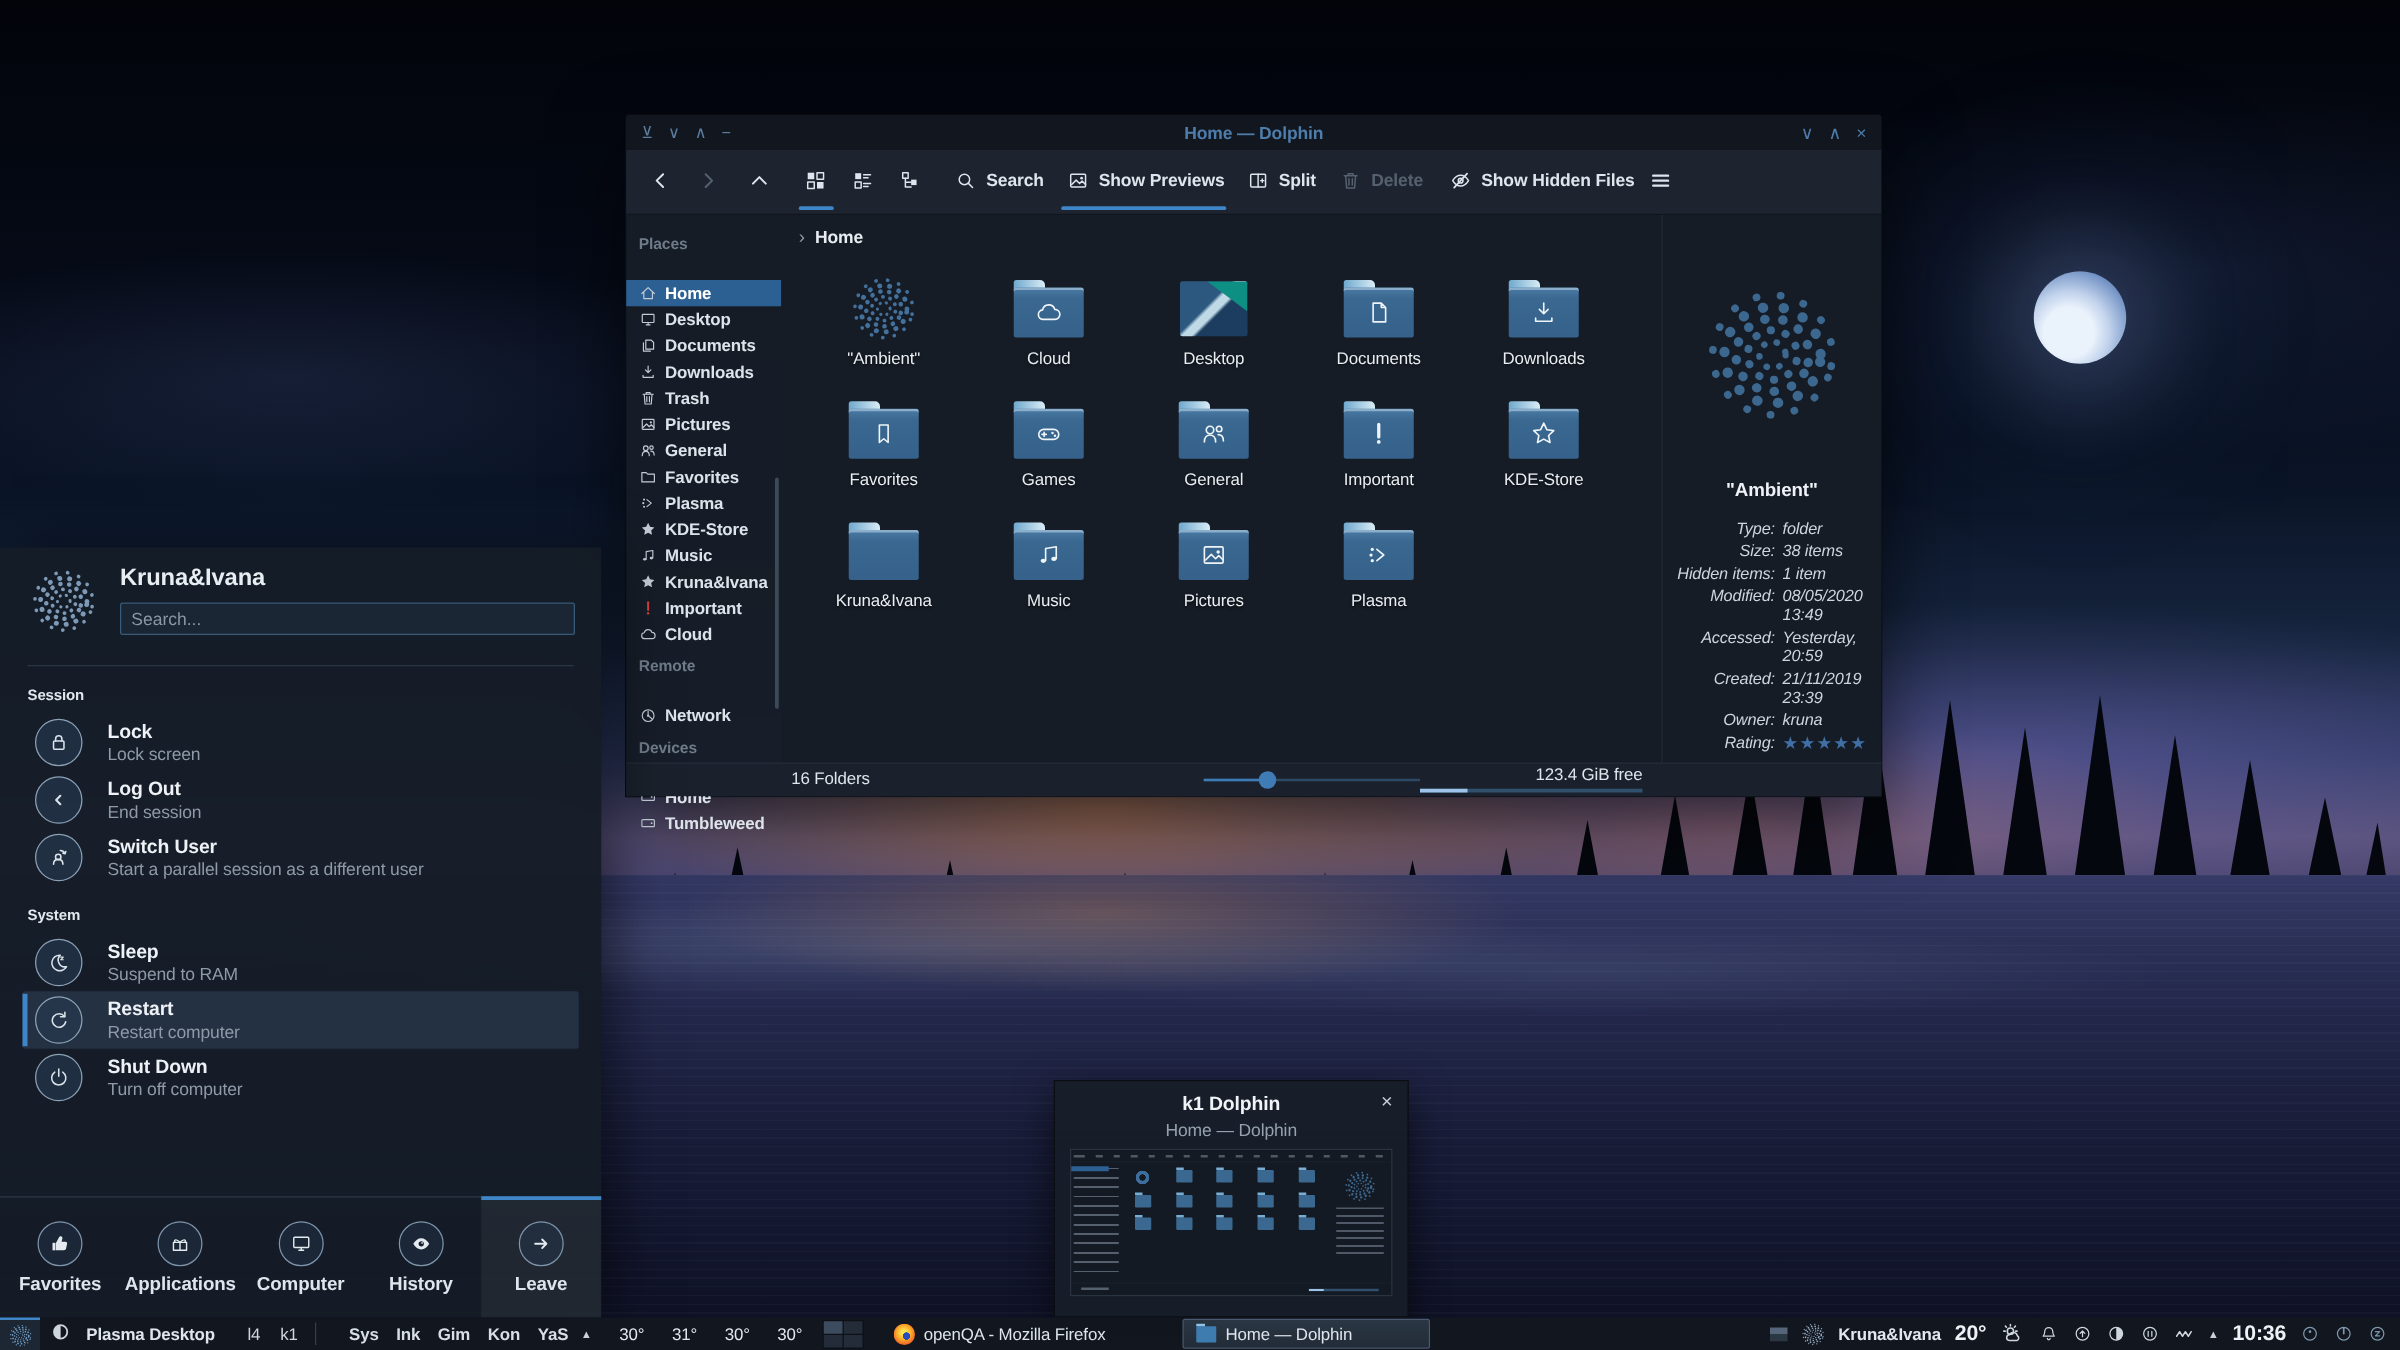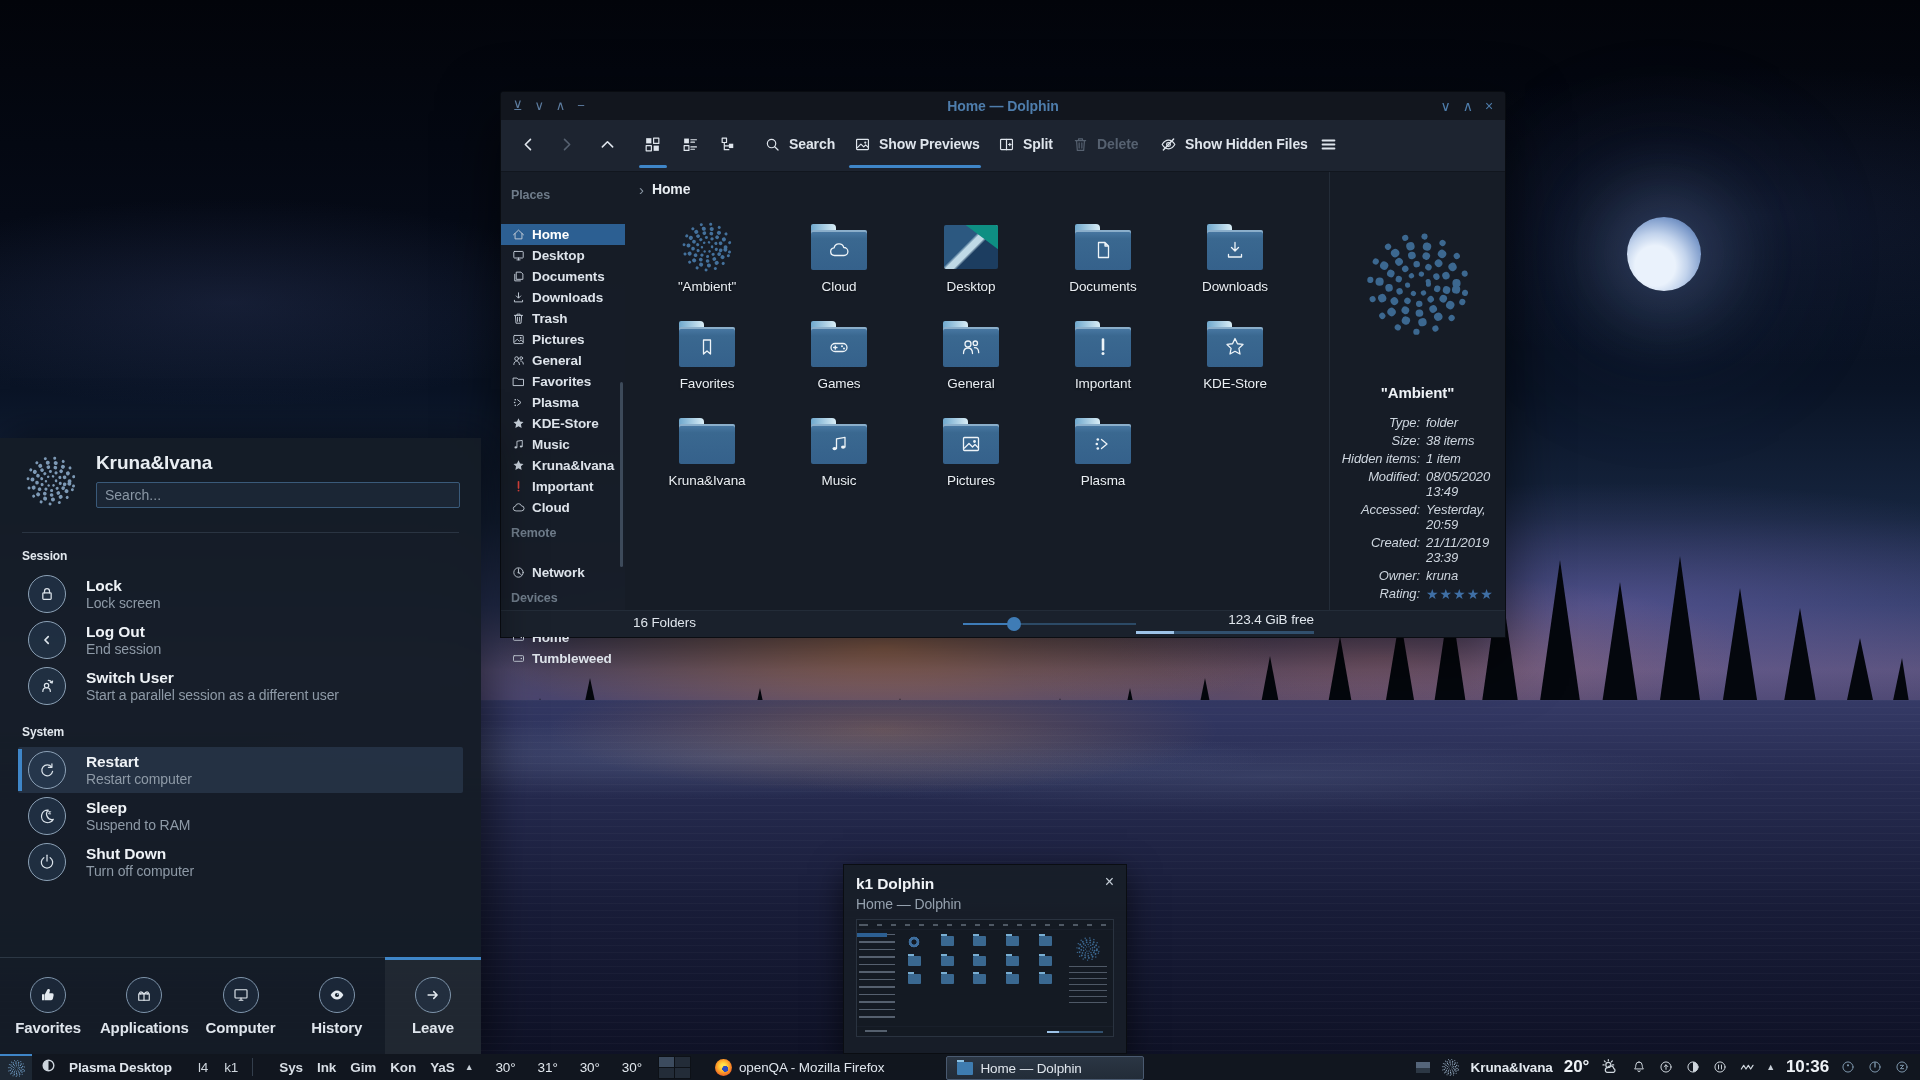--- a/index.html
+++ b/index.html
@@ -121,21 +121,21 @@
   .k-tabs{margin-top:auto;flex:none;height:96px;border-top:1px solid #2c3744;display:flex;}
   .tab{flex:1;display:flex;flex-direction:column;align-items:center;justify-content:center;gap:6px;
     font-size:15px;font-weight:bold;color:#dfe5ec;position:relative;cursor:default;}
   .tab.s-active{background:rgba(255,255,255,.055);}
   .tab.s-active::before{content:"";position:absolute;top:-1px;left:0;right:0;height:3px;background:#3f86c8;}
   .tab-circ{width:34px;height:34px;border-radius:50%;border:1.5px solid #7e94aa;
     display:flex;align-items:center;justify-content:center;background:rgba(38,58,82,.4);}
   .tab-circ svg.ic{width:18px;height:18px;color:#e4eaf0;}
   
   .tip{position:absolute;left:843px;top:864px;width:284px;height:190px;background:rgba(24,30,40,.97);
-    border:1px solid #0a0d12;box-shadow:0 10px 30px rgba(0,0,0,.6);box-sizing:border-box;padding:10px 12px;}
+    border:1px solid #0a0d12;box-shadow:0 10px 30px rgba(0,0,0,.6);box-sizing:border-box;padding:10px 12px;text-align:center;}
   .tip-title{font-size:15.5px;font-weight:bold;color:#f0f3f7;}
   .tip-close{position:absolute;right:12px;top:8px;font-size:16px;color:#c6cfd8;cursor:default;}
   .tip-sub{font-size:14px;color:#95a1ae;margin-top:3px;}
   .mini{margin-top:7px;width:258px;height:118px;background:#141a23;border:1px solid #2a3340;
     box-sizing:border-box;display:flex;flex-direction:column;}
   .m-tb{height:9px;flex:none;background:repeating-linear-gradient(90deg,rgba(150,165,180,.45) 0 5px,transparent 5px 14px);
     background-size:auto 2px;background-position:6px 4px;background-repeat:repeat-x;border-bottom:1px solid #20293466;}
   .m-body{flex:1;display:flex;min-height:0;}
   .m-side{width:36px;flex:none;position:relative;margin:4px 2px;
     background:repeating-linear-gradient(180deg,rgba(150,165,185,.5) 0 1.5px,transparent 1.5px 7.5px);}
@@ -997,41 +997,41 @@
               <div class="ln-sub">Start a parallel session as a different user</div>
             </span>
           </div>
         </div>
     </div>
 
     <div class="k-sec">
       <div class="k-sechdr">System</div>
       <div>
 
+          <div class="ln-item">
+            <span class="ln-circ">
+              <svg class="ic">
+                <use href="#i-moon"></use>
+              </svg>
+            </span>
+            <span class="ln-txt">
+              <div class="ln-title">Sleep</div>
+              <div class="ln-sub">Suspend to RAM</div>
+            </span>
+          </div>
+
           <div class="ln-item s-selected">
             <span class="ln-circ">
               <svg class="ic">
                 <use href="#i-restart"></use>
               </svg>
             </span>
             <span class="ln-txt">
               <div class="ln-title">Restart</div>
               <div class="ln-sub">Restart computer</div>
-            </span>
-          </div>
-
-          <div class="ln-item">
-            <span class="ln-circ">
-              <svg class="ic">
-                <use href="#i-moon"></use>
-              </svg>
-            </span>
-            <span class="ln-txt">
-              <div class="ln-title">Sleep</div>
-              <div class="ln-sub">Suspend to RAM</div>
             </span>
           </div>
 
           <div class="ln-item">
             <span class="ln-circ">
               <svg class="ic">
                 <use href="#i-power"></use>
               </svg>
             </span>
             <span class="ln-txt">
@@ -1158,21 +1158,21 @@
         <span class="bar-temp">31°</span>
         <span class="bar-temp">30°</span>
         <span class="bar-temp">30°</span>
       </span>
     <span class="bar-grid">
         <i></i>
         <i></i>
         <i></i>
         <i></i>
       </span>
-    <span style="display:flex;align-items:flex-end">
+    <span style="display:flex;align-items:center">
 
         <span class="task k-firefox firefox">
           <span class="ff"></span>
 
           <span>openQA - Mozilla Firefox</span>
         </span>
 
         <span class="task s-active k-dolphin">
 
           <span class="mini-folder"></span>

